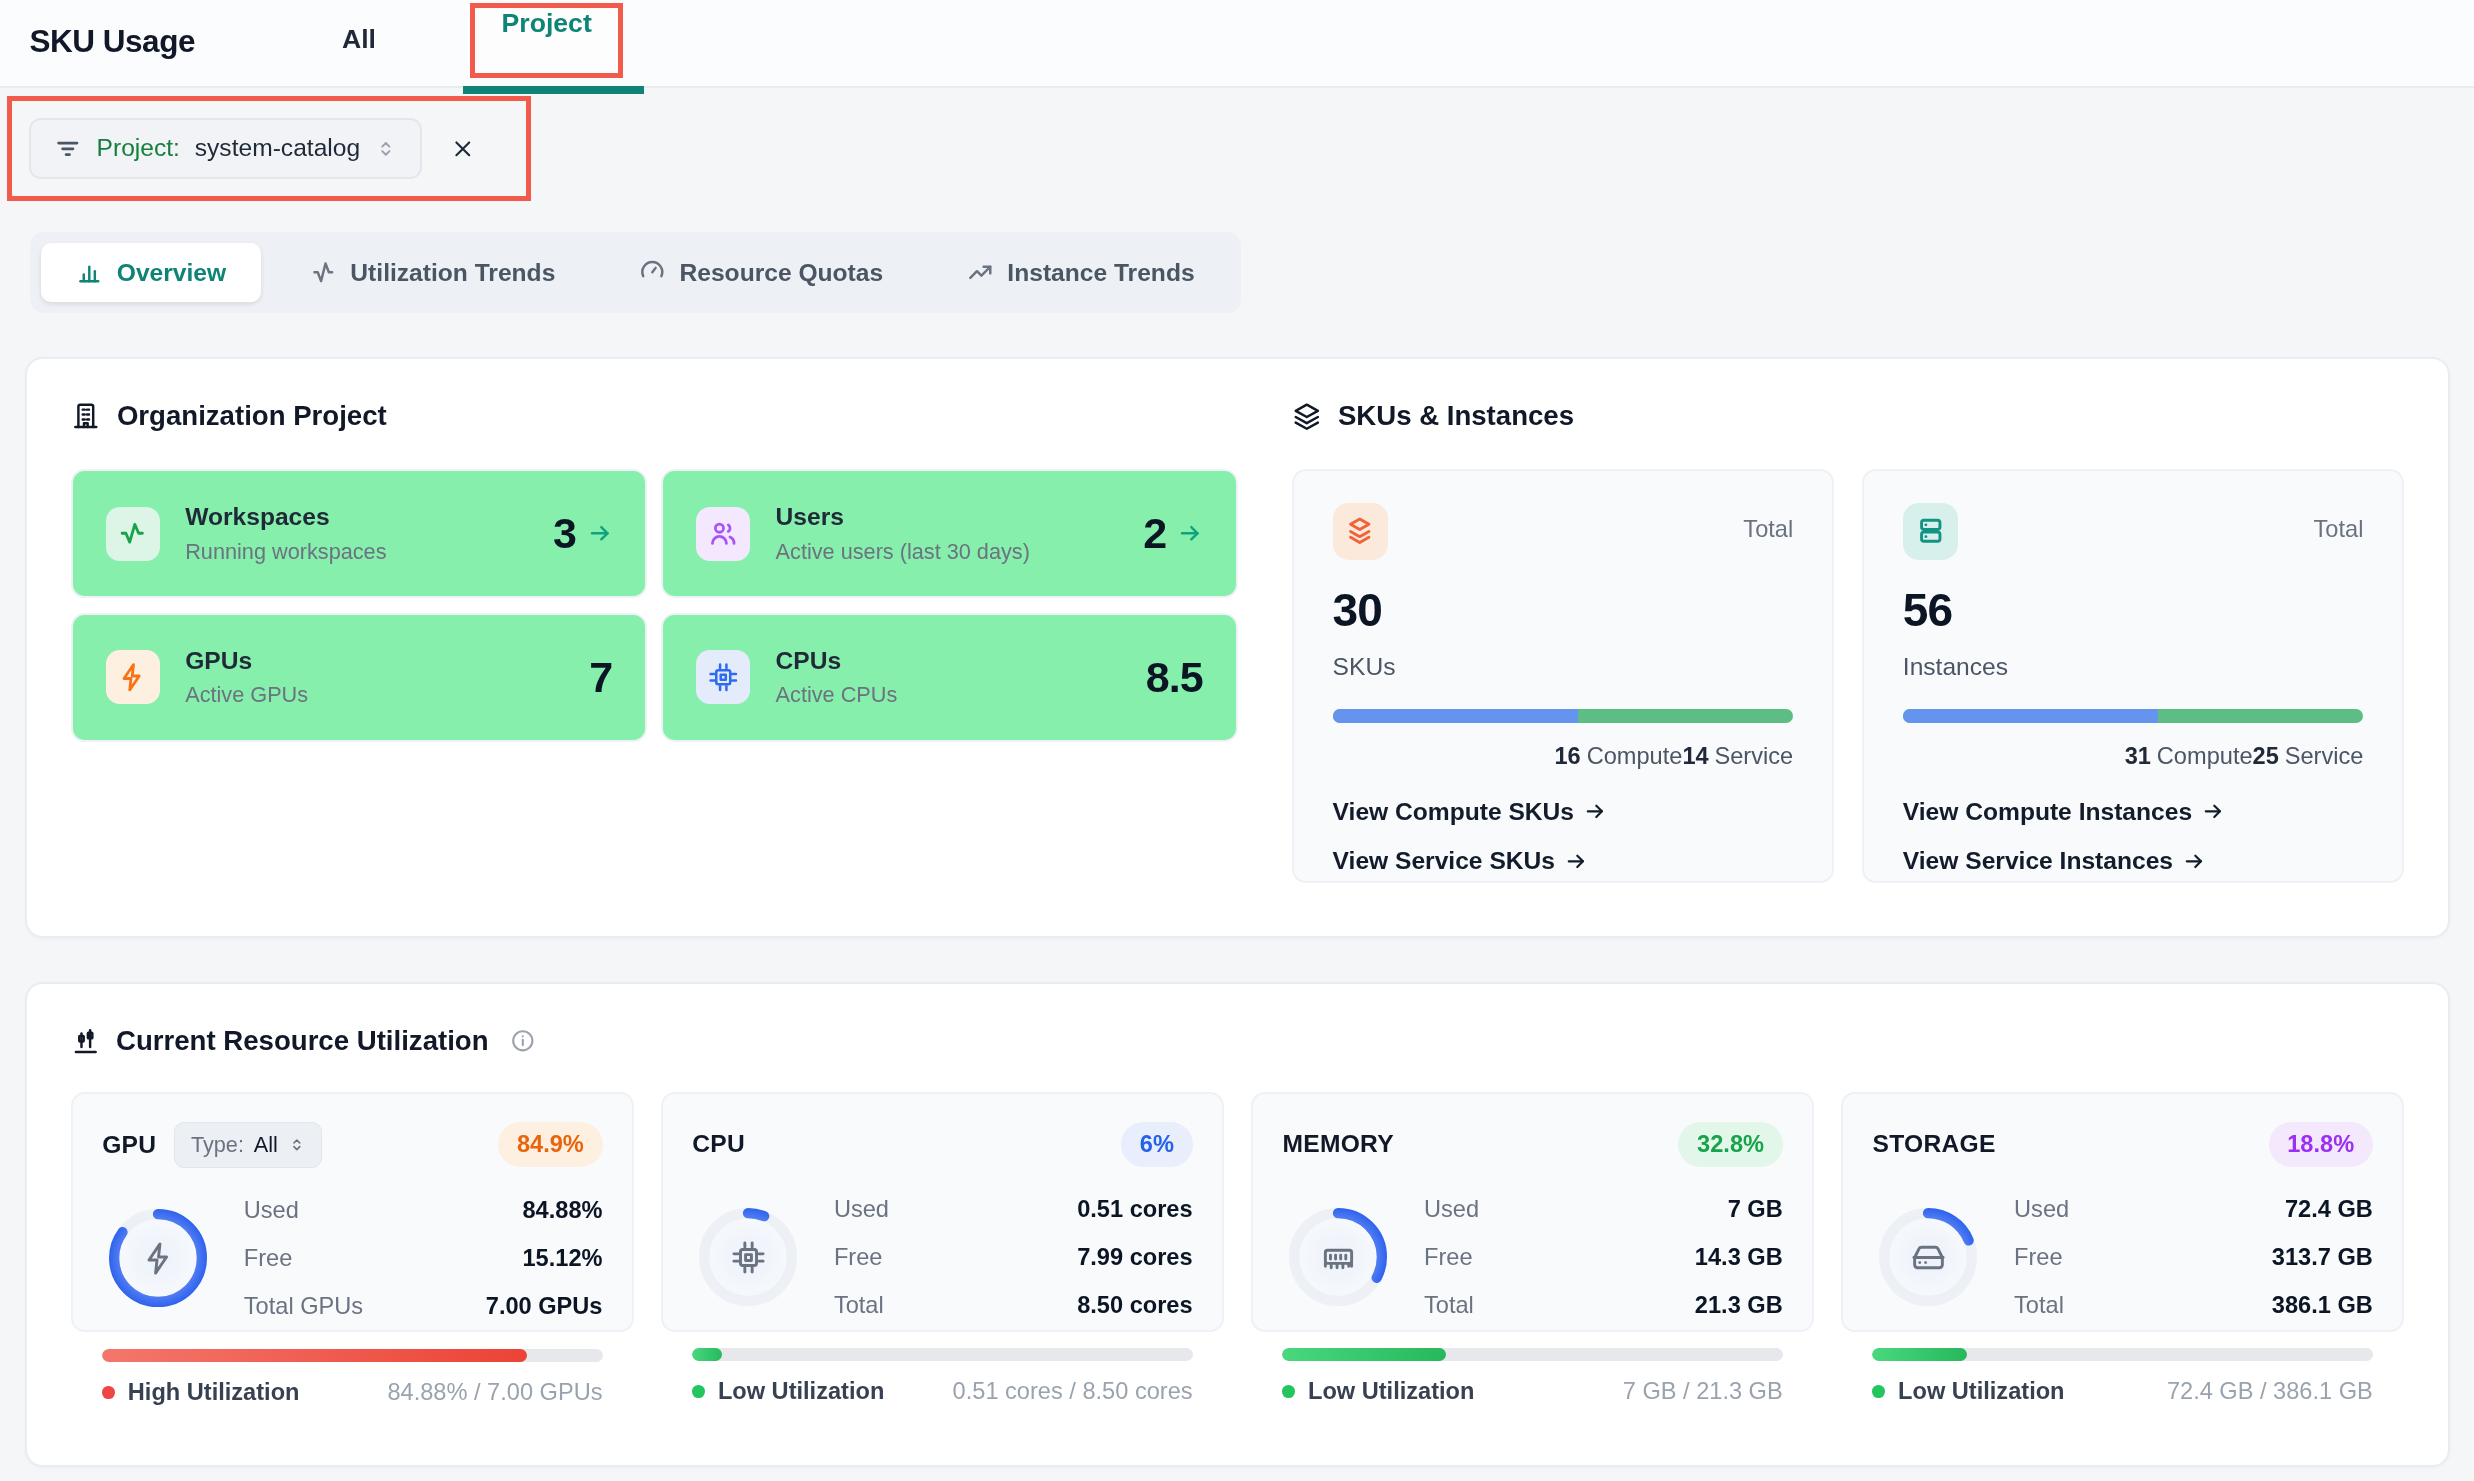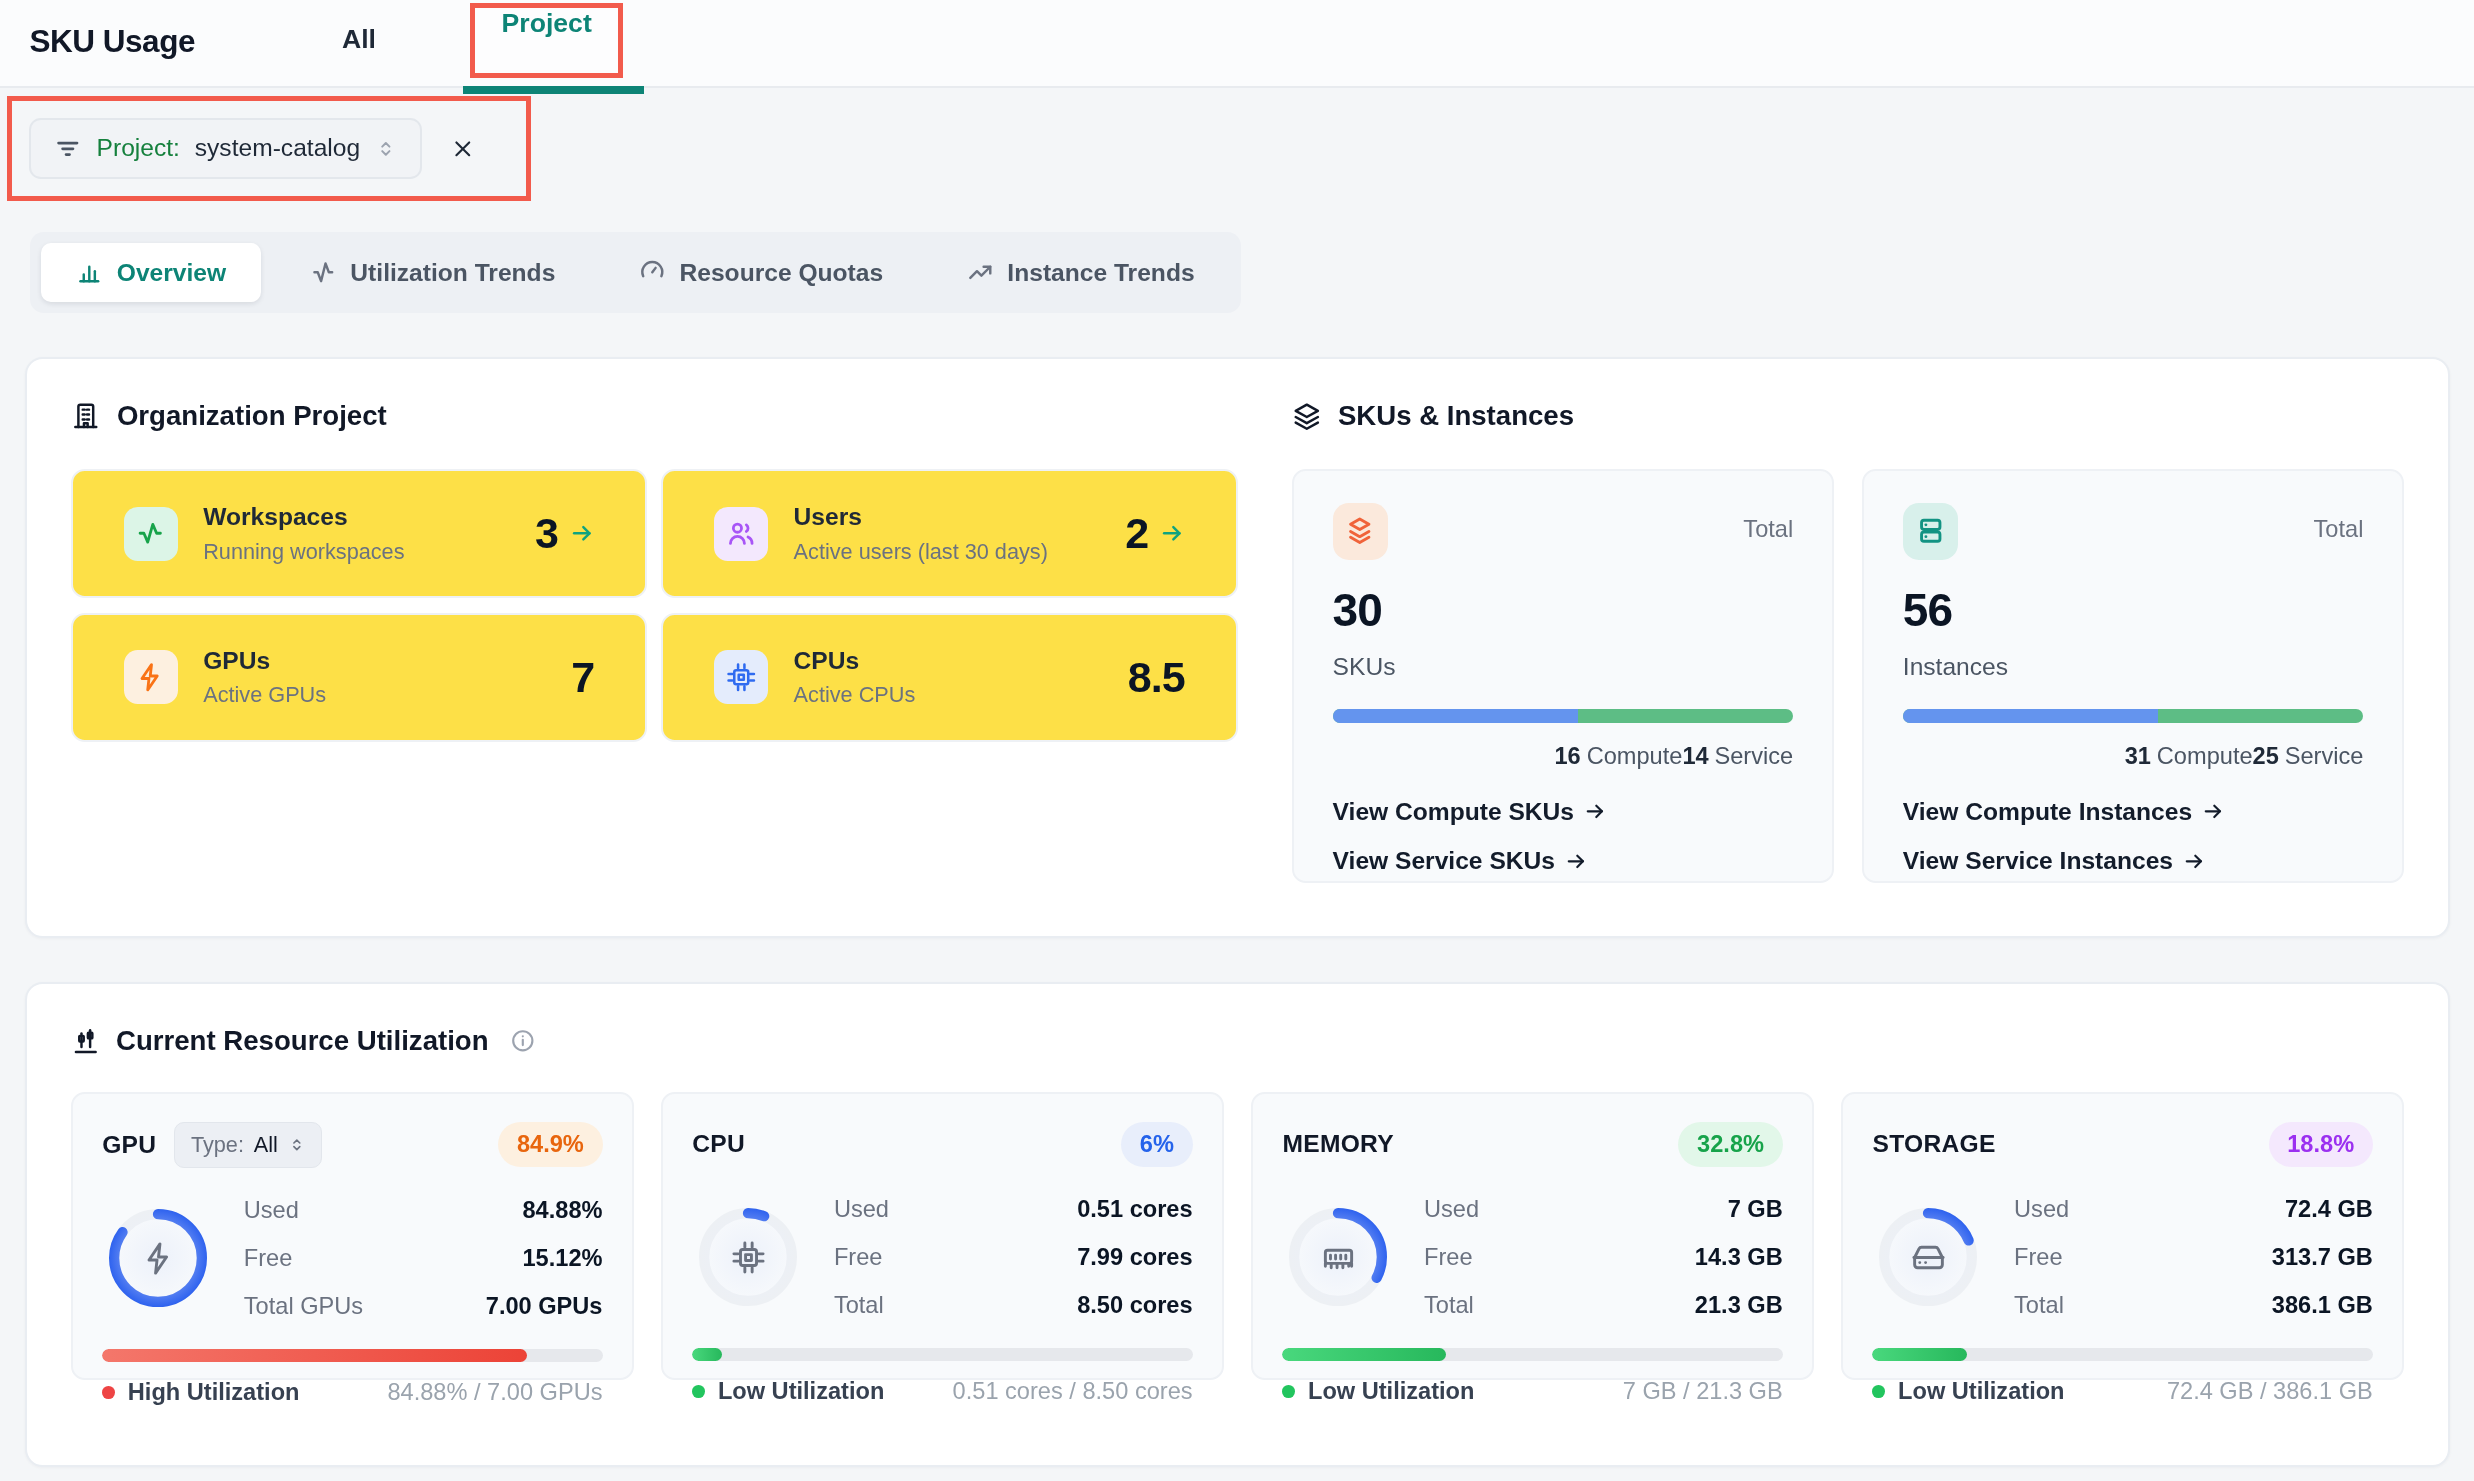--- a/index.html
+++ b/index.html
@@ -80,22 +80,22 @@
   .panel-col-left { width:1167px; flex-shrink:0; }
   .panel-col-right { flex:1; }
   .sec-title {
     display:flex; align-items:center; gap:16.7px;
     font-size:27.6px; font-weight:bold; color:#111827; margin-bottom:37px;
   }
 
   
   .org-grid { display:grid; grid-template-columns:1fr 1fr; gap:14.8px 13.8px; }
   .org-card {
-    background:#fde047; border:2px solid #eef1f5; border-radius:13.8px;
-    height:129px; padding:0 51px; display:flex; align-items:center; gap:25.6px;
+    background:#86efac; border:2px solid #eef1f5; border-radius:13.8px;
+    height:129px; padding:0 33px; display:flex; align-items:center; gap:25.6px;
     cursor:pointer;
   }
   .tile {
     width:54px; height:54px; border-radius:13.8px; flex-shrink:0;
     display:flex; align-items:center; justify-content:center;
   }
   .tile.t-green  { background:#dcf5e7; }
   .tile.t-purple { background:#f3e8fd; }
   .tile.t-orange { background:#fdf0e0; }
   .tile.t-blue   { background:#e4ecfc; }
@@ -133,21 +133,21 @@
     display:flex; align-items:center; gap:10px;
     font-size:24.6px; font-weight:bold; color:#131c2b; cursor:pointer; width:fit-content;
   }
 
   
   .panel-2 { height:485px; }
   .util-head-row { display:flex; align-items:center; gap:15.8px; margin-bottom:35px; }
   .util-grid { display:grid; grid-template-columns:repeat(4,1fr); gap:26.6px; }
   .util-card {
     background:#f8fafc; border:2px solid #eef1f5; border-radius:13.8px;
-    height:288px; padding:27.6px 29.6px;
+    height:240px; padding:27.6px 29.6px;
   }
   .uc-head { display:flex; align-items:center; }
   .uc-name { font-size:24.6px; font-weight:bold; color:#111827; letter-spacing:0.3px; }
   .type-pill {
     margin-left:17.7px; display:flex; align-items:center; gap:9.9px;
     background:#eceff4; border:1px solid #e2e6ec; border-radius:9.9px;
     padding:8.9px 15.8px; font-size:21.7px; cursor:pointer;
   }
   .type-pill .tp-label { color:#6b7280; }
   .type-pill .tp-value { color:#111827; }

